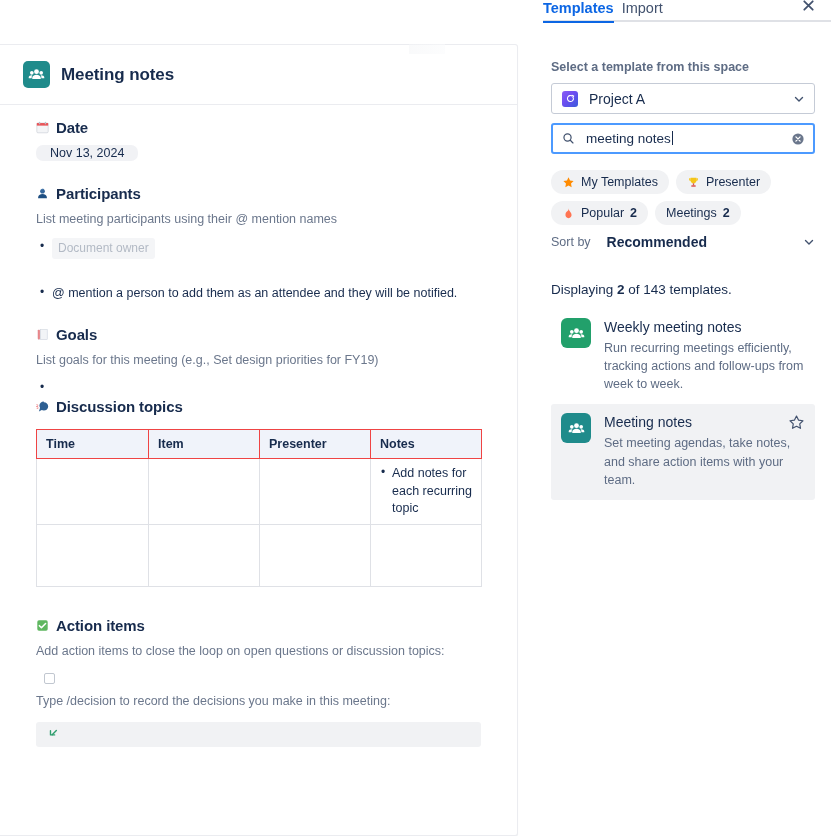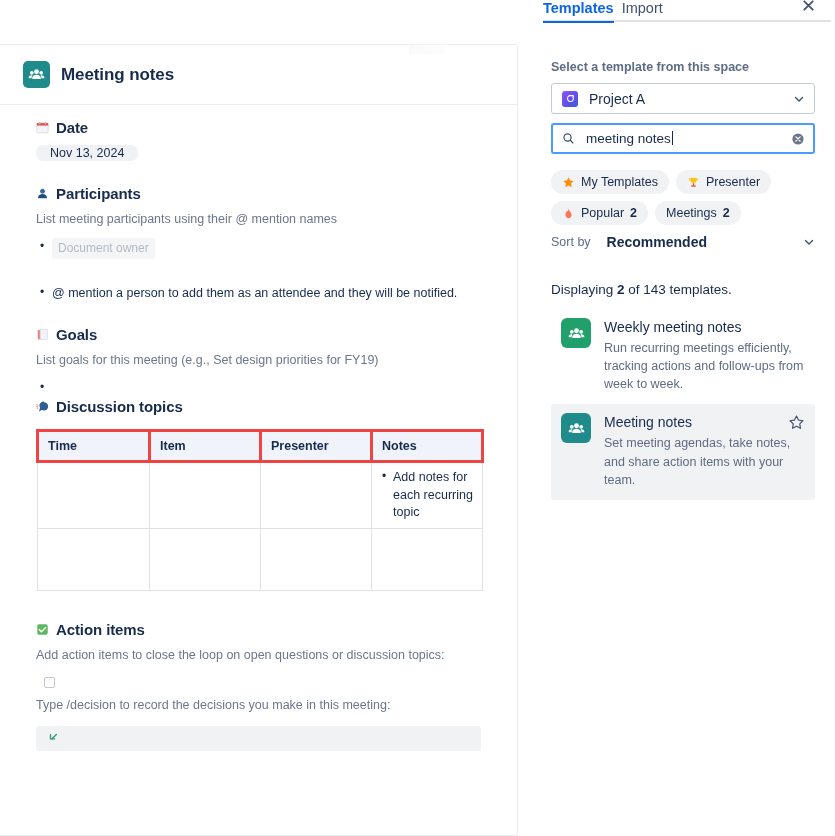--- a/index.html
+++ b/index.html
@@ -88,21 +88,21 @@
     min-width: 102px;
   }
   .spacer-line { height: 14px; }
 
   
   table.dt {
     width: 445px; border-collapse: collapse; margin-top: 14px;
     table-layout: fixed;
   }
   table.dt th {
-    background: #f0f3fa; border: 3px solid #ef4444;
+    background: #f0f3fa; border: 1px solid #ef4444;
     text-align: left; font-size: 12.5px; font-weight: 700; color: #172b4d;
     padding: 7px 9px; height: 26px;
   }
   table.dt td {
     border: 1px solid #dfe1e6; vertical-align: top;
     padding: 7px 9px; height: 62px; font-size: 12.5px; color: #172b4d;
   }
   table.dt td.notes { padding: 6px 9px 6px 8px; }
   table.dt ul { list-style: none; }
   table.dt ul li {

